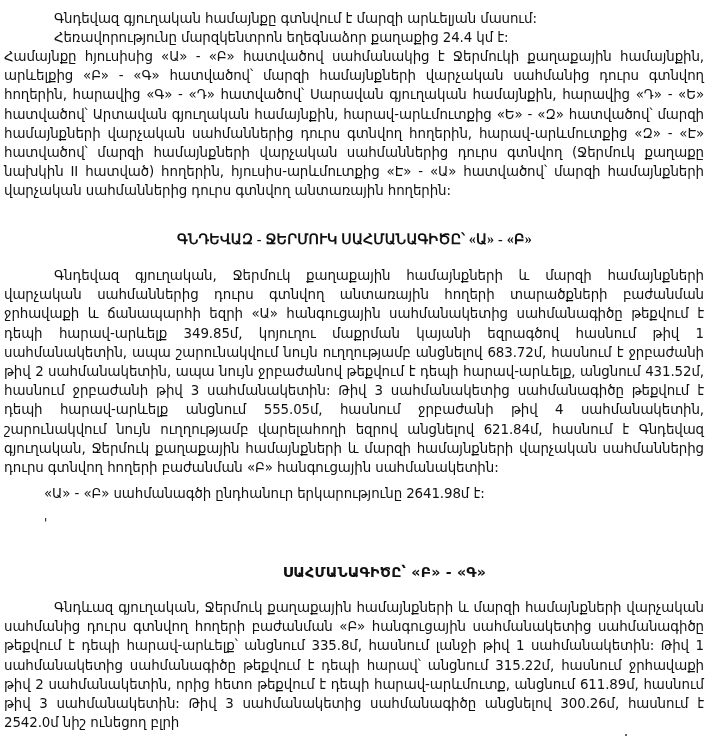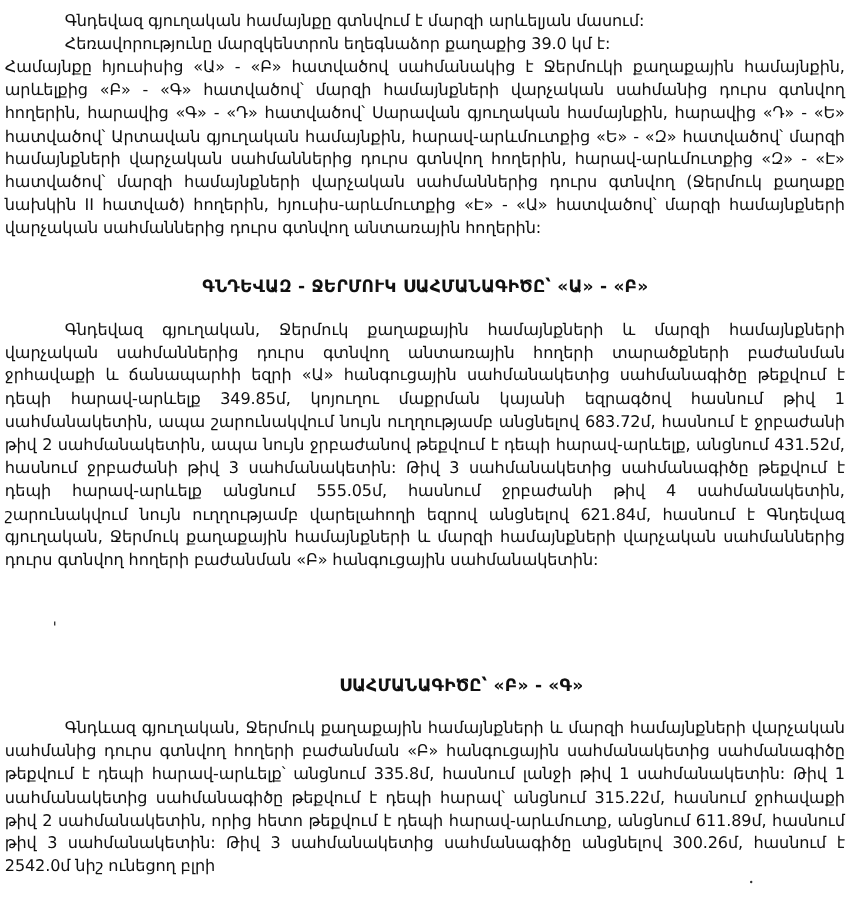--- a/index.html
+++ b/index.html
@@ -21,26 +21,27 @@
   }
   .mark { position: absolute; font-size: 12px; }
   .dot { position: absolute; width: 2px; height: 2px; background: #333; border-radius: 1px; }
 </style>
 </head>
 <body>
 
 <div class="page">
 
   <p class="p ind" style="top:9px;">Գնդեվազ գյուղական համայնքը գտնվում է մարզի արևելյան մասում:</p>
-  <p class="p ind" style="top:28px;">Հեռավորությունը մարզկենտրոն եղեգնաձոր քաղաքից 39.0 կմ է:</p>
+  <p class="p ind" style="top:28px;">Հեռավորությունը մարզկենտրոն եղեգնաձոր քաղաքից 24.4 կմ է:</p>
   <p class="p" style="top:47px;">Համայնքը հյուսիսից «Ա» - «Բ» հատվածով սահմանակից է Ջերմուկի քաղաքային համայնքին, արևելքից «Բ» - «Գ» հատվածով՝ մարզի համայնքների վարչական սահմանից դուրս գտնվող հողերին, հարավից «Գ» - «Դ» հատվածով՝ Սարավան գյուղական համայնքին, հարավից «Դ» - «Ե» հատվածով՝ Արտավան գյուղական համայնքին, հարավ-արևմուտքից «Ե» - «Զ» հատվածով՝ մարզի համայնքների վարչական սահմաններից դուրս գտնվող հողերին, հարավ-արևմուտքից «Զ» - «Է» հատվածով՝ մարզի համայնքների վարչական սահմաններից դուրս գտնվող (Ջերմուկ քաղաքը նախկին II հատված) հողերին, հյուսիս-արևմուտքից «Է» - «Ա» հատվածով՝ մարզի համայնքների վարչական սահմաններից դուրս գտնվող անտառային հողերին:</p>
 
-  <h2 class="h" style="top:229px;">ԳՆԴԵՎԱԶ - ՋԵՐՄՈՒԿ ՍԱՀՄԱՆԱԳԻԾԸ՝ «Ա» - «Բ»</h2>
+  <h2 class="h" style="top:229px;font-family:Liberation Serif, serif;">ԳՆԴԵՎԱԶ - ՋԵՐՄՈՒԿ ՍԱՀՄԱՆԱԳԻԾԸ՝ «Ա» - «Բ»</h2>
 
   <p class="p ind" style="top:266px;">Գնդեվազ գյուղական, Ջերմուկ քաղաքային համայնքների և մարզի համայնքների վարչական սահմաններից դուրս գտնվող անտառային հողերի տարածքների բաժանման ջրհավաքի և ճանապարհի եզրի «Ա» հանգուցային սահմանակետից սահմանագիծը թեքվում է դեպի հարավ-արևելք 349.85մ, կոյուղու մաքրման կայանի եզրագծով հասնում թիվ 1 սահմանակետին, ապա շարունակվում նույն ուղղությամբ անցնելով 683.72մ, հասնում է ջրբաժանի թիվ 2 սահմանակետին, ապա նույն ջրբաժանով թեքվում է դեպի հարավ-արևելք, անցնում 431.52մ, հասնում ջրբաժանի թիվ 3 սահմանակետին: Թիվ 3 սահմանակետից սահմանագիծը թեքվում է դեպի հարավ-արևելք անցնում 555.05մ, հասնում ջրբաժանի թիվ 4 սահմանակետին, շարունակվում նույն ուղղությամբ վարելահողի եզրով անցնելով 621.84մ, հասնում է Գնդեվազ գյուղական, Ջերմուկ քաղաքային համայնքների և մարզի համայնքների վարչական սահմաններից դուրս գտնվող հողերի բաժանման «Բ» հանգուցային սահմանակետին:</p>
+  <p class="p ind2" style="top:484px;">«Ա» - «Բ» սահմանագծի ընդհանուր երկարությունը 2641.98մ է:</p>
 
   <span class="mark" style="left:44px; top:516px;">'</span>
 
   <h2 class="h" style="top:562px;margin-left:30px;">ՍԱՀՄԱՆԱԳԻԾԸ՝ «Բ» - «Գ»</h2>
 
   <p class="p ind" style="top:598px;">Գնդևազ գյուղական, Ջերմուկ քաղաքային համայնքների և մարզի համայնքների վարչական սահմանից դուրս գտնվող հողերի բաժանման «Բ» հանգուցային սահմանակետից սահմանագիծը թեքվում է դեպի հարավ-արևելք՝ անցնում 335.8մ, հասնում լանջի թիվ 1 սահմանակետին: Թիվ 1 սահմանակետից սահմանագիծը թեքվում է դեպի հարավ՝ անցնում 315.22մ, հասնում ջրհավաքի թիվ 2 սահմանակետին, որից հետո թեքվում է դեպի հարավ-արևմուտք, անցնում 611.89մ, հասնում թիվ 3 սահմանակետին: Թիվ 3 սահմանակետից սահմանագիծը անցնելով 300.26մ, հասնում է 2542.0մ նիշ ունեցող բլրի</p>
 
   <div class="dot" style="left:625px; top:734px;"></div>
 </div>
 

